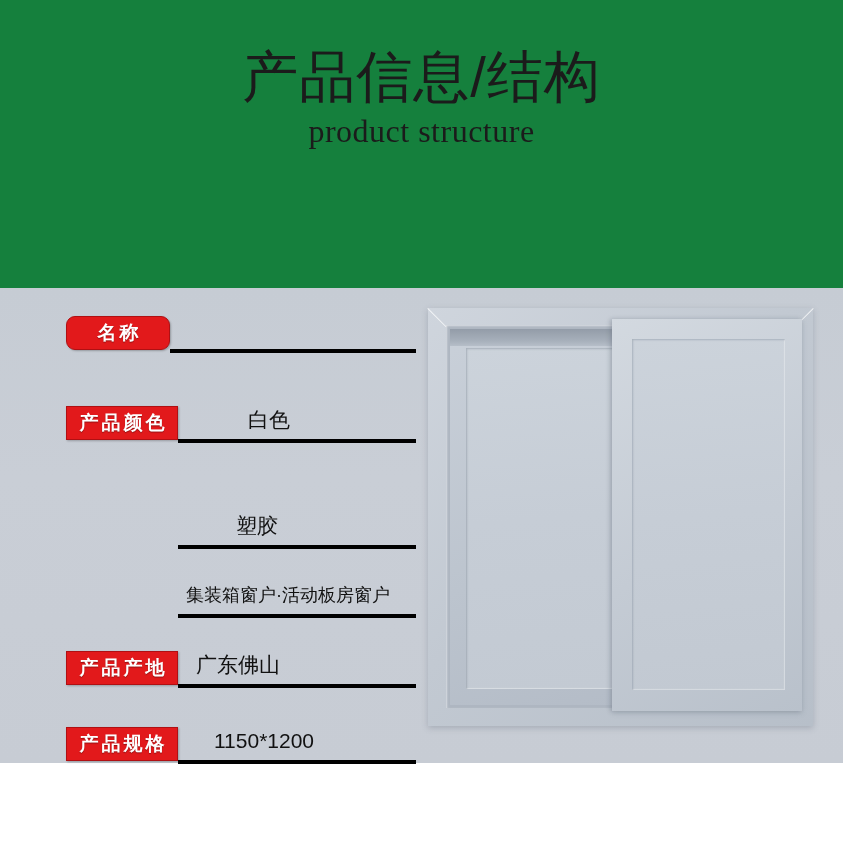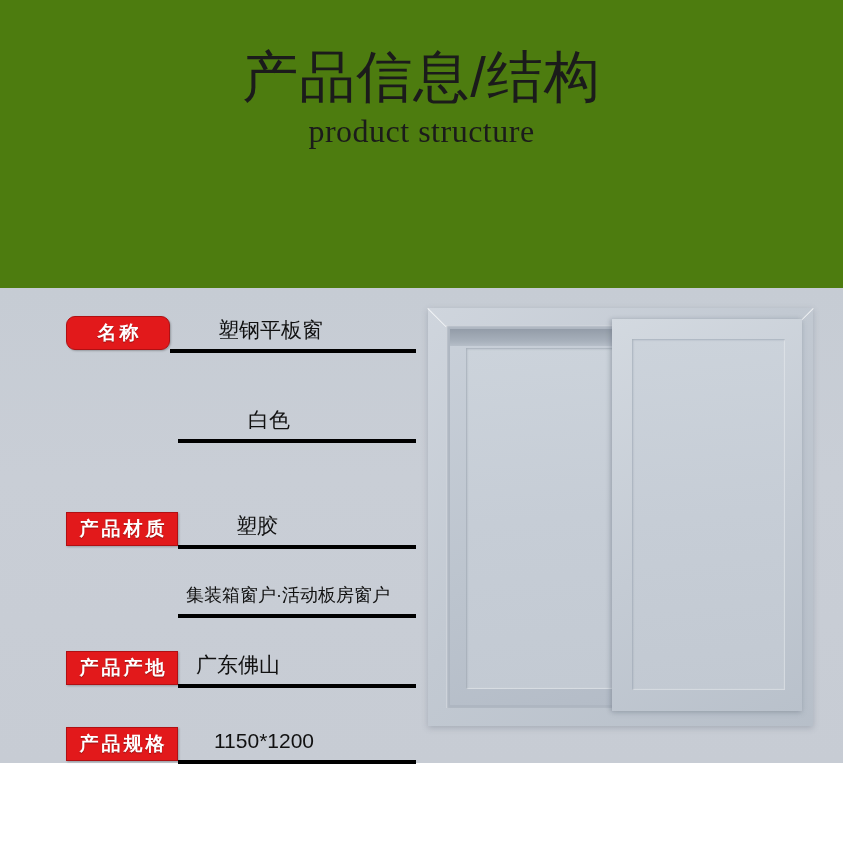--- a/index.html
+++ b/index.html
@@ -15,21 +15,21 @@
     position: relative;
   }
 
   
   .header {
     position: absolute;
     left: 0;
     top: 0;
     width: 843px;
     height: 288px;
-    background: #4d7c0f;
+    background: #15803d;
     display: flex;
     flex-direction: column;
     align-items: center;
     justify-content: flex-start;
     padding-top: 44px;
     box-sizing: border-box;
   }
   .title-cn {
     font-size: 56px;
     line-height: 66px;
@@ -231,28 +231,27 @@
   <div class="title-cn">产品信息/结构</div>
   <div class="title-en">product structure</div>
 </div>
 
 <div class="panel">
 
   <div class="spec-list" id="spec-list">
       <div class="spec-row" style="top: 28px;">
         <div class="spec-badge w2">名称</div>
         <div class="spec-rule" style="left: 104px; width: 246px;"></div>
-        <div class="spec-value" style="left: 152px;">塑钢平板窗</div>
       </div>
       <div class="spec-row" style="top: 118px;">
+        <div class="spec-badge w4">产品颜色</div>
         <div class="spec-rule" style="left: 112px; width: 238px;"></div>
         <div class="spec-value" style="left: 182px;">白色</div>
       </div>
       <div class="spec-row" style="top: 224px;">
-        <div class="spec-badge w4">产品材质</div>
         <div class="spec-rule" style="left: 112px; width: 238px;"></div>
         <div class="spec-value" style="left: 170px;">塑胶</div>
       </div>
       <div class="spec-row" style="top: 293px;">
         <div class="spec-rule" style="left: 112px; width: 238px;"></div>
         <div class="spec-value small" style="left: 120px;">集装箱窗户·活动板房窗户</div>
       </div>
       <div class="spec-row" style="top: 363px;">
         <div class="spec-badge w4">产品产地</div>
         <div class="spec-rule" style="left: 112px; width: 238px;"></div>

